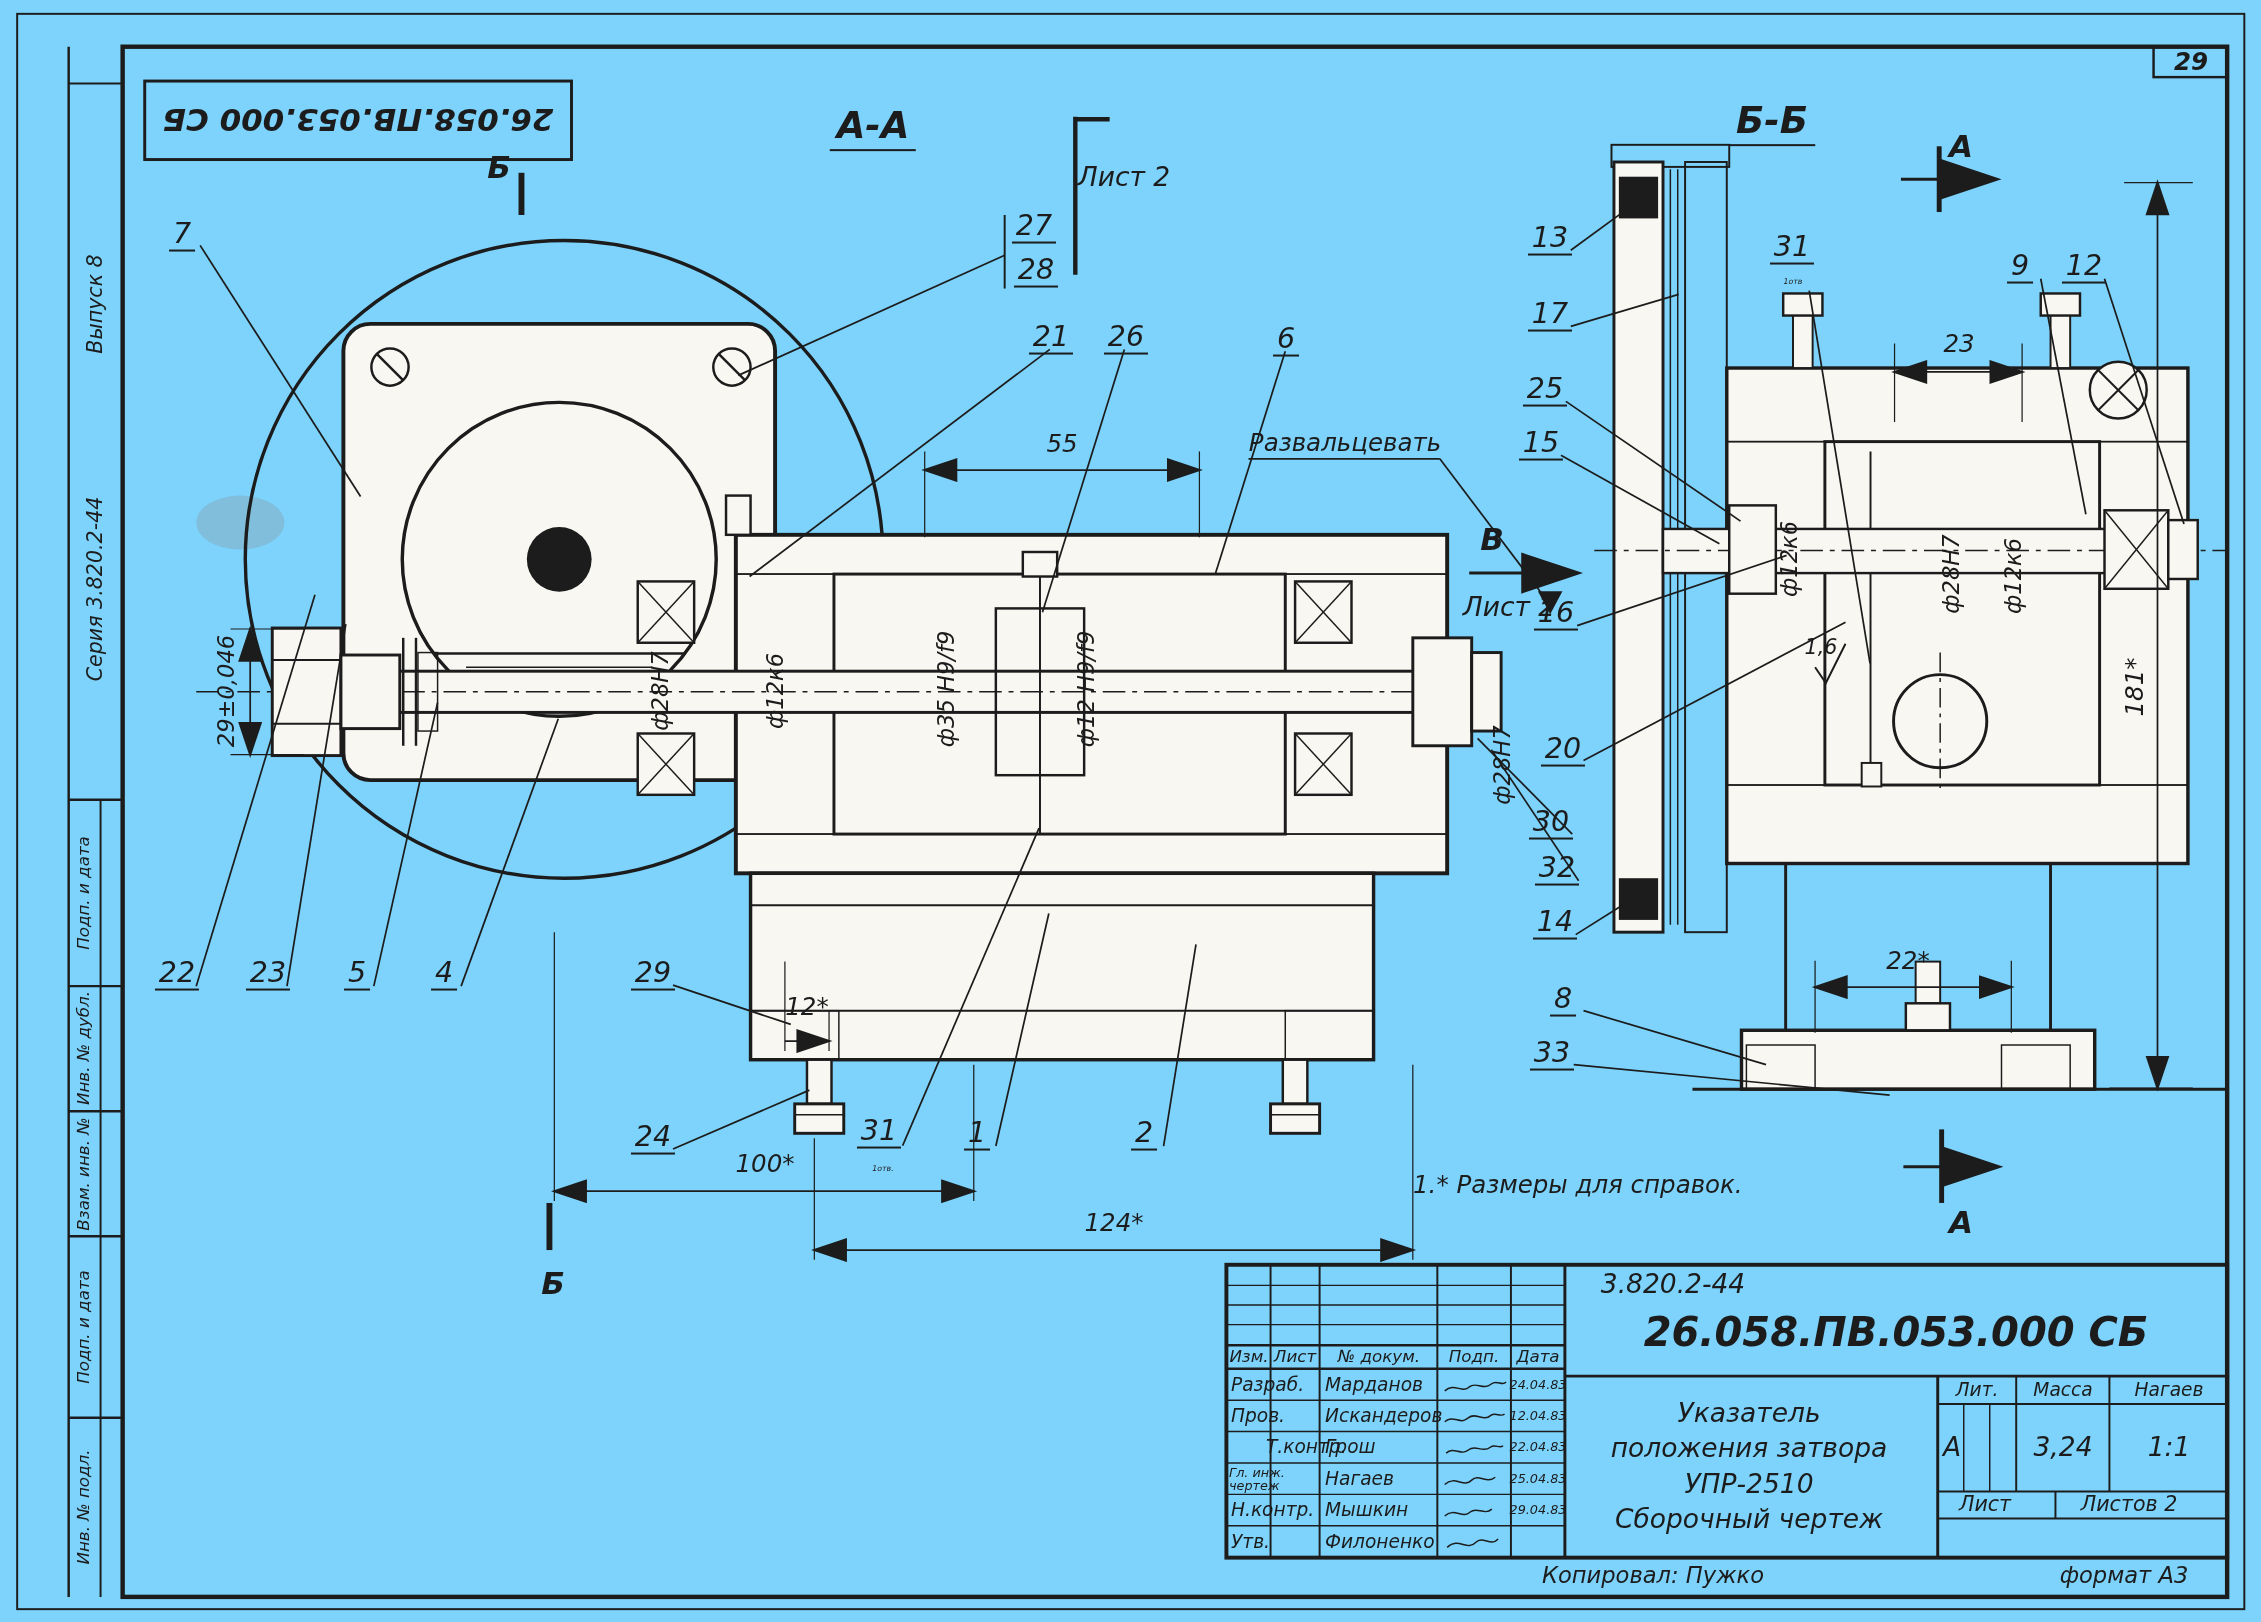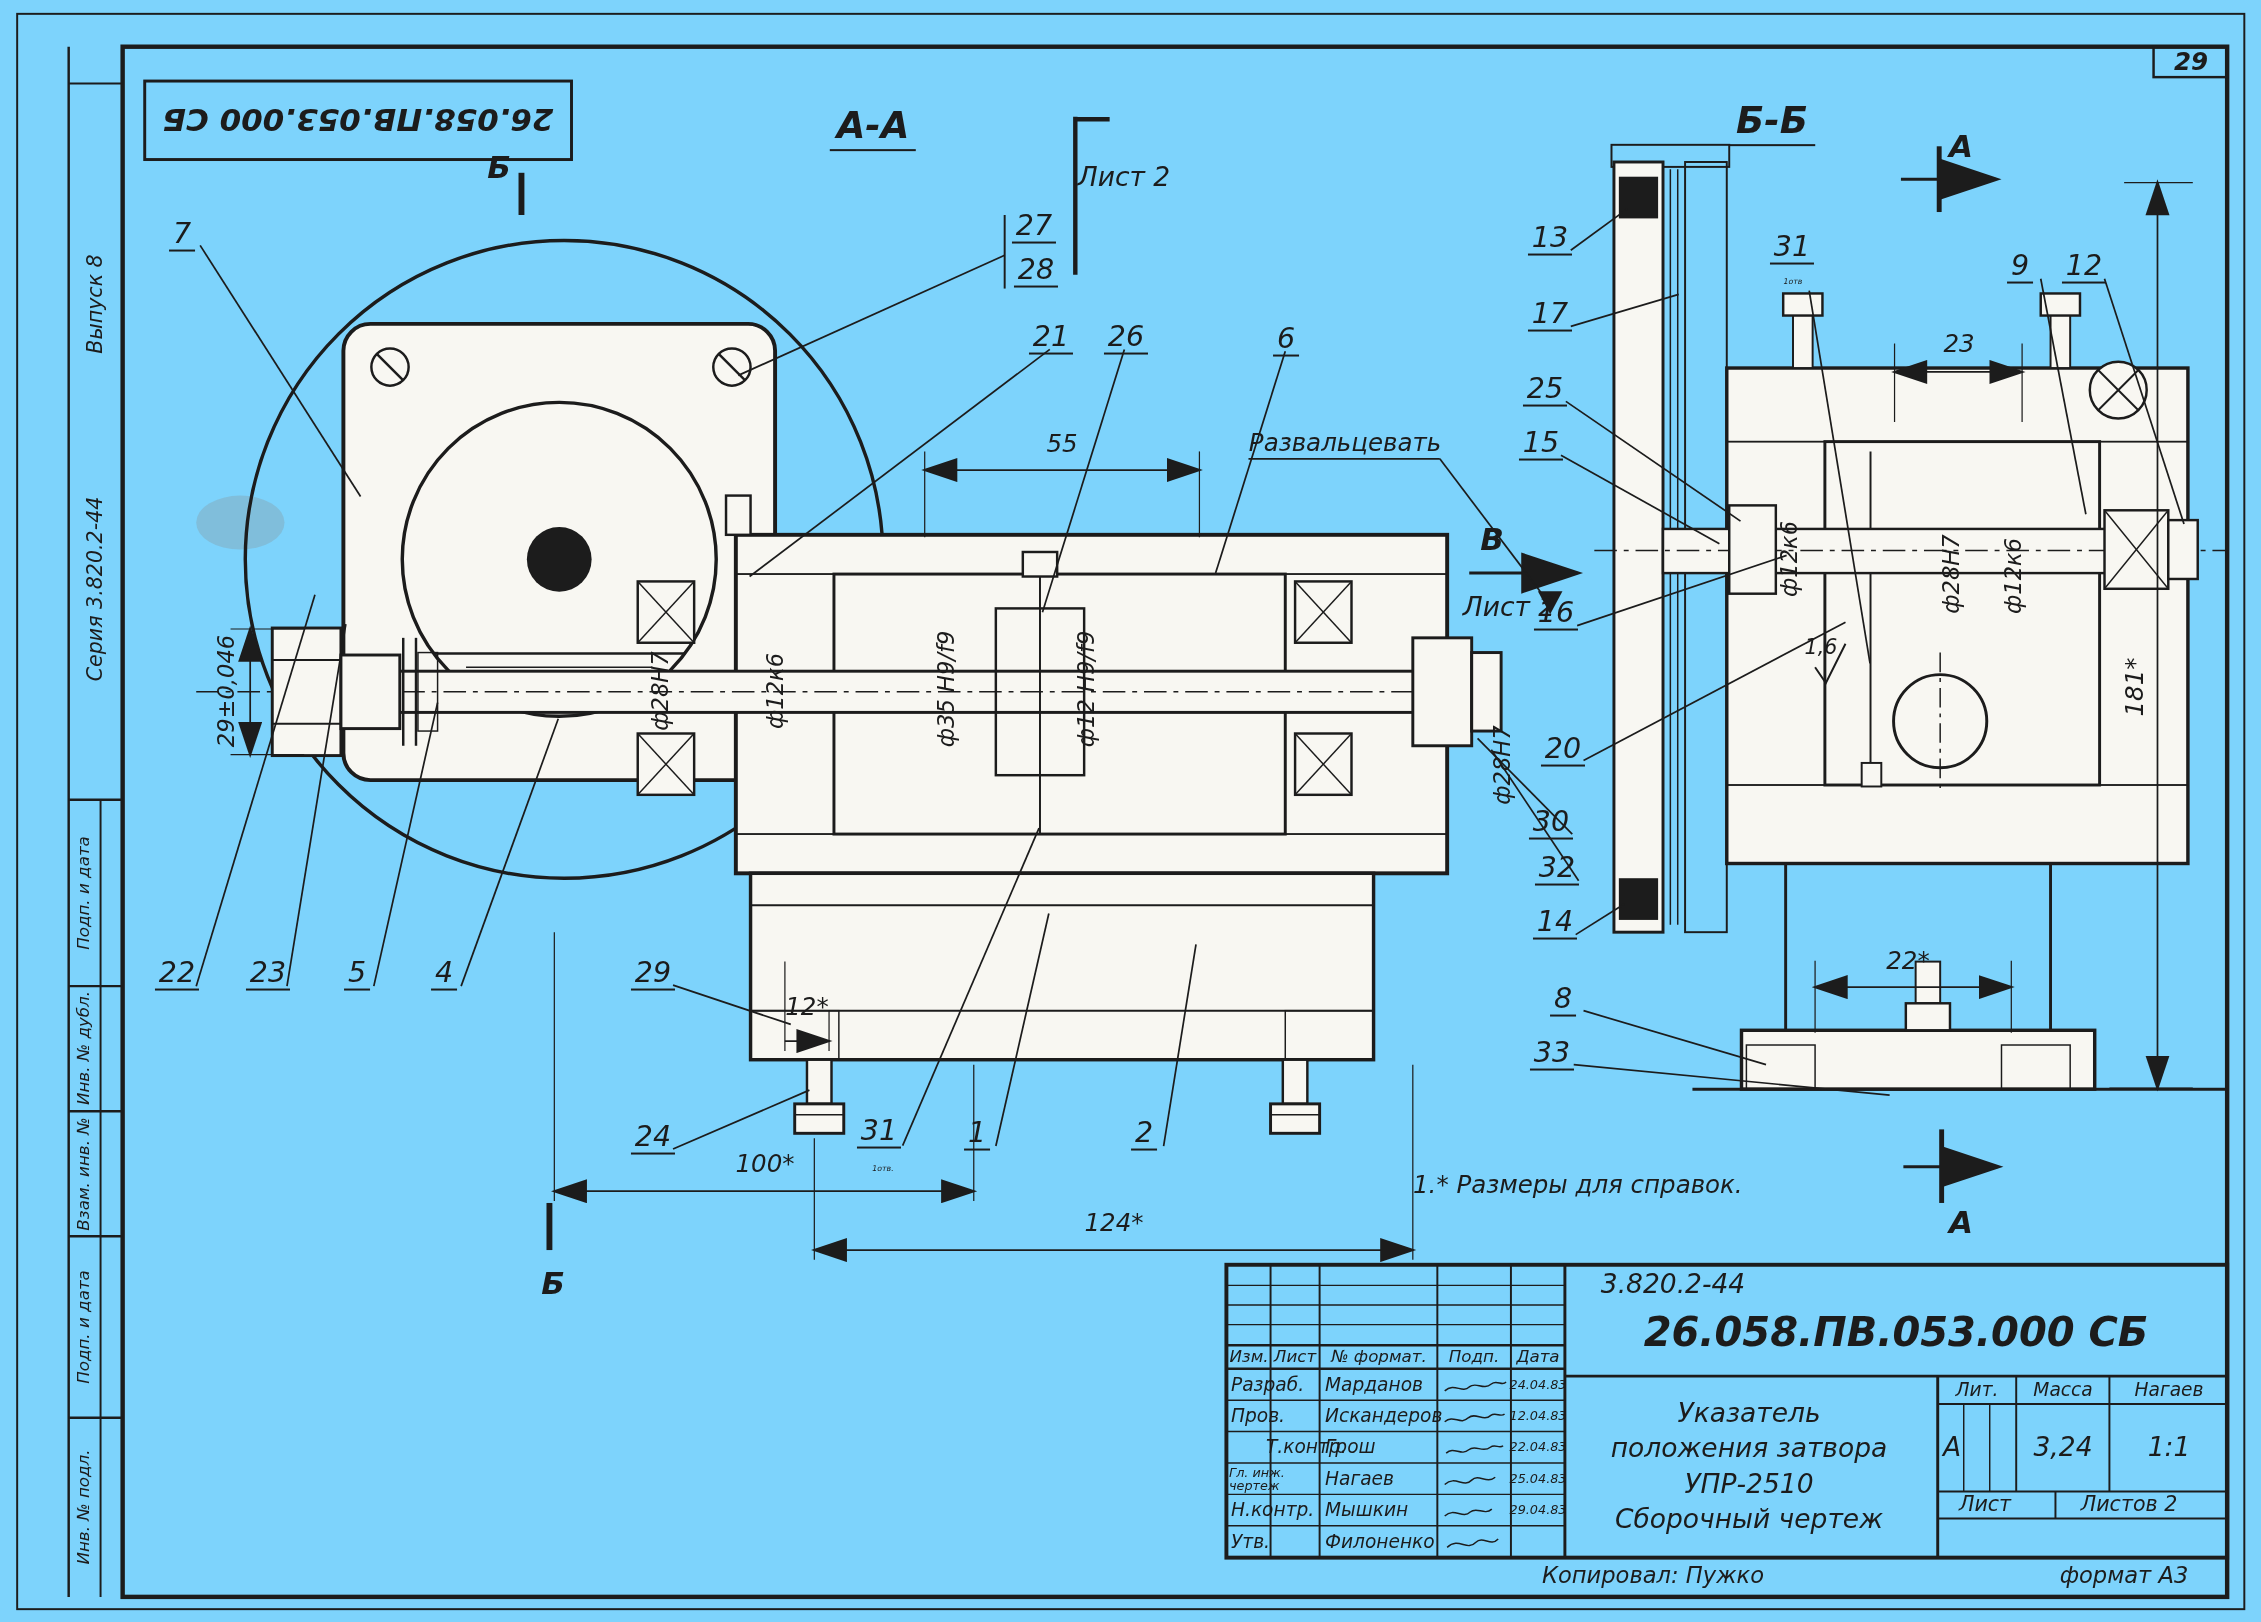--- a/index.html
+++ b/index.html
@@ -376,21 +376,21 @@
   <div class="t r s46" style="left:1790px;top:559px">ф12к6</div>
   <div class="t c s42" style="left:1821px;top:648px">1,6</div>
 
   <div class="t lft s50" style="left:1413px;top:1185px">1.* Размеры для справок.</div>
 
   <div class="t c s54" style="left:1673px;top:1284px">3.820.2-44</div>
   <div class="t c s82 b" style="left:1896px;top:1332px">26.058.ПВ.053.000 СБ</div>
 
   <div class="t c s34" style="left:1249px;top:1357px">Изм.</div>
   <div class="t c s34" style="left:1295px;top:1357px">Лист</div>
-  <div class="t c s34" style="left:1379px;top:1357px">№ формат.</div>
+  <div class="t c s34" style="left:1379px;top:1357px">№ докум.</div>
   <div class="t c s34" style="left:1474px;top:1357px">Подп.</div>
   <div class="t c s34" style="left:1538px;top:1357px">Дата</div>
 
   <div class="t lft s38" style="left:1231px;top:1385px">Разраб.</div>
   <div class="t lft s38" style="left:1231px;top:1416px">Пров.</div>
   <div class="t lft s38" style="left:1266px;top:1447px">Т.контр.</div>
   <div class="t lft s26 wrap" style="left:1229px;top:1479px;width:88px">Гл. инж. чертеж</div>
   <div class="t lft s38" style="left:1231px;top:1510px">Н.контр.</div>
   <div class="t lft s38" style="left:1231px;top:1542px">Утв.</div>
 

